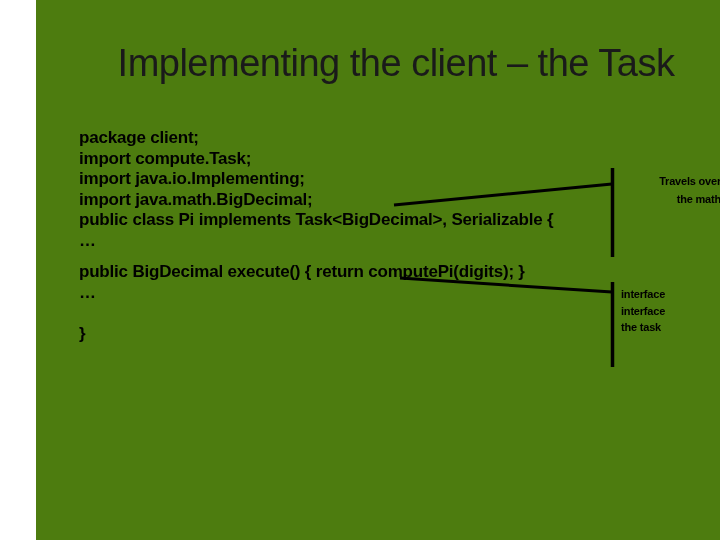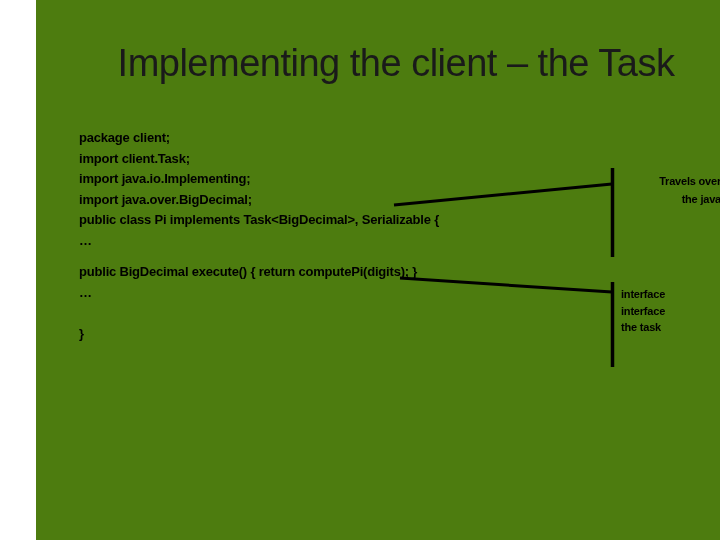--- a/index.html
+++ b/index.html
@@ -25,21 +25,21 @@
     text-align: center;
     font-size: 38px;
     font-weight: 400;
     letter-spacing: -0.5px;
     color: #1a1a1a;
     white-space: nowrap;
   }
   .code-block {
     position: absolute;
     left: 43px;
-    font-size: 13px;
+    font-size: 17px;
     font-weight: 700;
     letter-spacing: -0.2px;
     color: #000000;
   }
   .code-block-1 { top: 128px; }
   .code-block-2 { top: 262px; }
   .code-line {
     height: 20.5px;
     line-height: 20.5px;
     white-space: pre;
@@ -69,44 +69,44 @@
 </style>
 </head>
 <body>
 
 <div class="slide">
 
   <div class="slide-title">Implementing the client – the Task</div>
 
   <div class="code-block code-block-1">
     <div class="code-line">package client;</div>
-    <div class="code-line">import client.Task;</div>
+    <div class="code-line">import compute.Task;</div>
     <div class="code-line">import java.io.Implementing;</div>
-    <div class="code-line">import java.over.BigDecimal;</div>
+    <div class="code-line">import java.math.BigDecimal;</div>
     <div class="code-line">public class Pi implements Task&lt;BigDecimal&gt;, Serializable {</div>
     <div class="code-line">…</div>
   </div>
 
   <div class="code-block code-block-2">
     <div class="code-line">public BigDecimal execute() { return computePi(digits); }</div>
     <div class="code-line">…</div>
     <div class="code-line"></div>
     <div class="code-line">}</div>
   </div>
 
   <svg class="connector-layer" width="720" height="540" viewBox="0 0 720 540" xmlns="http://www.w3.org/2000/svg">
     <line x1="358" y1="205" x2="576" y2="184" stroke-width="3" stroke="#000000"></line>
     <line x1="576.5" y1="168" x2="576.5" y2="257" stroke-width="3.5" stroke="#000000"></line>
     <line x1="364" y1="278" x2="576" y2="292" stroke-width="3" stroke="#000000"></line>
     <line x1="576.5" y1="282" x2="576.5" y2="367" stroke-width="3.5" stroke="#000000"></line>
   </svg>
 
   <div class="callout-text callout-text-1">
     <div class="callout-line">Travels over</div>
-    <div class="callout-line">the java</div>
+    <div class="callout-line">the math</div>
   </div>
 
   <div class="callout-text callout-text-2">
     <div class="callout-line">interface</div>
     <div class="callout-line">interface</div>
     <div class="callout-line">the task</div>
   </div>
 
 </div>
 

